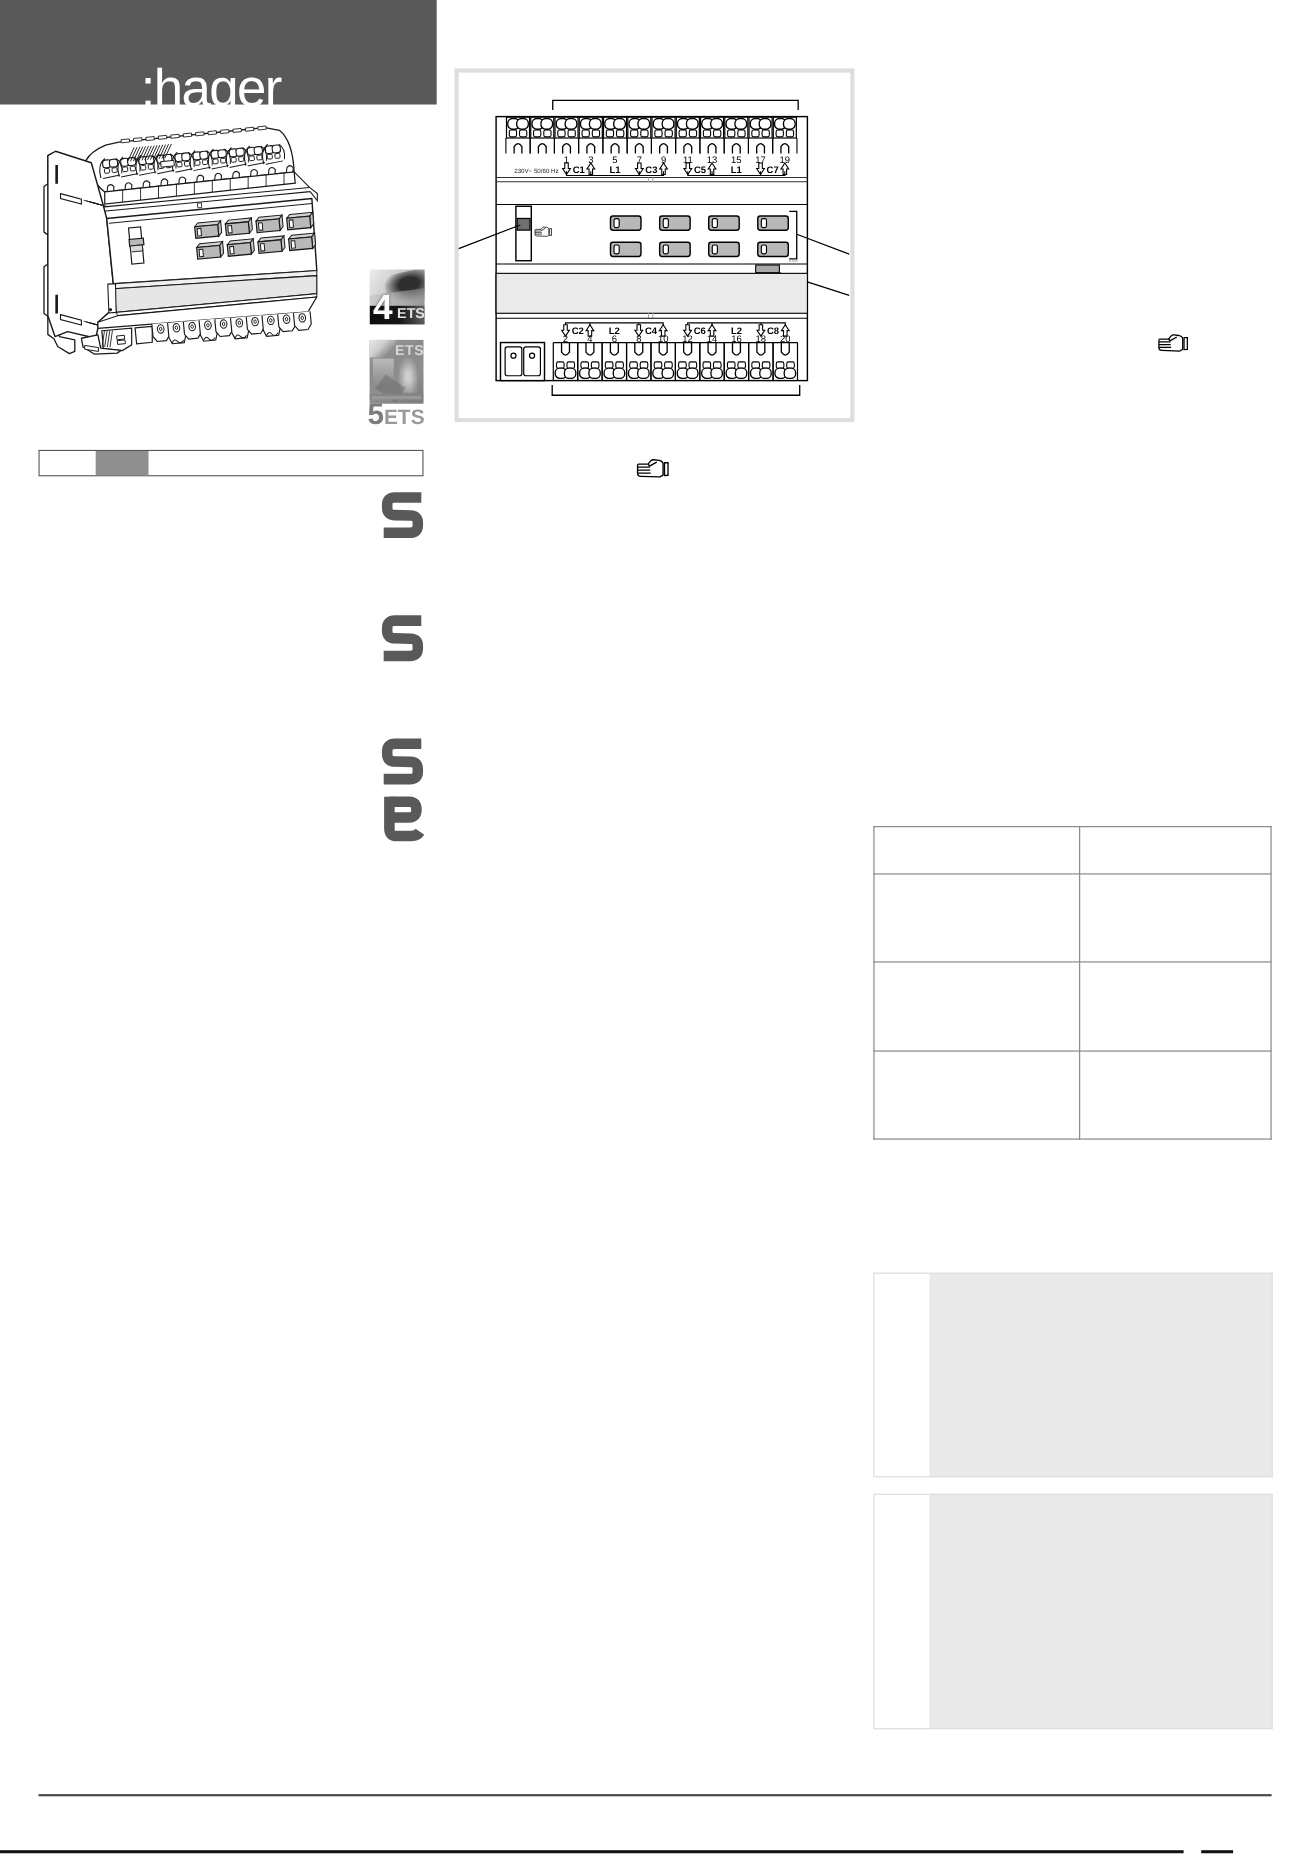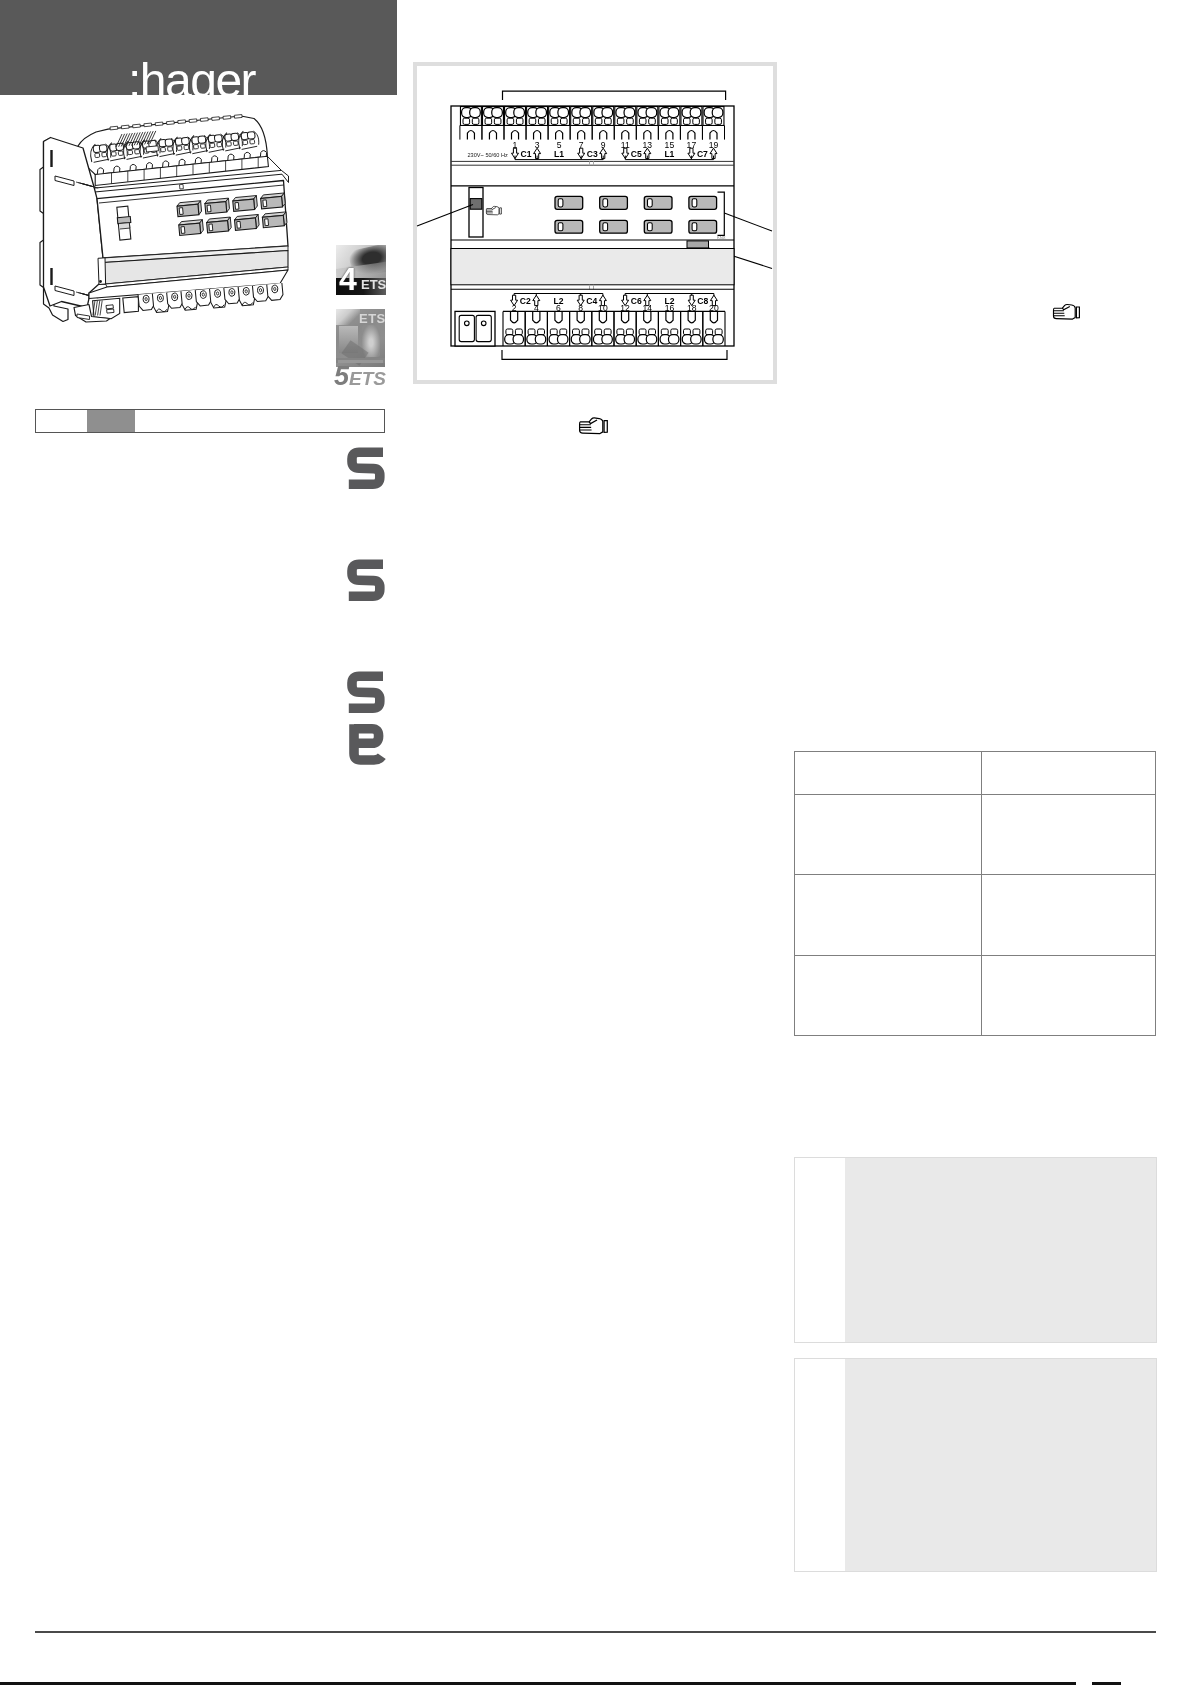--- a/index.html
+++ b/index.html
@@ -587,21 +587,21 @@
 <div class="abs" style="left:336px;top:309px;width:49px;height:58px;background:linear-gradient(150deg,#9c9c9c 0%,#8a8a8a 35%,#8f8f8f 65%,#7a7a7a 100%);overflow:hidden;">
   <div class="abs" style="left:0;top:0;width:24px;height:16px;background:linear-gradient(135deg,#e8e8e8 0%,#cdcdcd 40%,transparent 72%);"></div>
   <div class="abs" style="left:23px;top:2px;color:#d6d6d6;font-weight:bold;font-size:13px;letter-spacing:0.5px;">ETS</div>
   <div class="abs" style="left:3px;top:17px;width:19px;height:27px;background:linear-gradient(180deg,#b9b9b9,#878787);"></div>
   <div class="abs" style="left:26px;top:16px;width:18px;height:32px;background:radial-gradient(ellipse at 50% 55%,#cfcfcf 15%,#8d8d8d 75%);border-radius:3px;"></div>
   <div class="abs" style="left:8px;top:36px;width:22px;height:16px;background:rgba(105,105,105,0.45);transform:rotate(35deg);"></div>
   <div class="abs" style="left:0;top:49px;width:49px;height:5px;background:#858585;"></div>
   <div class="abs" style="left:2px;top:51px;width:45px;height:3px;background:#989898;"></div>
 </div>
 
-<div class="abs" style="left:334px;top:361px;color:#8a8a8a;font-weight:bold;font-style:italic;"><span style="font-size:27px;color:#7d7d7d;">5</span><span style="font-size:19px;color:#9a9a9a;">ETS</span></div>
+<div class="abs" style="left:334px;top:361px;color:#8a8a8a;font-weight:bold;"><span style="font-size:27px;color:#7d7d7d;">5</span><span style="font-size:19px;color:#9a9a9a;">ETS</span></div>
 
 <div class="abs" style="left:35px;top:409px;width:348px;height:22px;border:1px solid #555;background:#fff;">
   <div class="abs" style="left:51px;top:0;width:48px;height:22px;background:#8f8f8f;"></div>
 </div>
 
 <div class="abs" style="left:578px;top:416px;">
 <svg width="31" height="20" viewBox="0 0 29 18">
       <use href="#handico"></use>
     </svg>
 </div>

